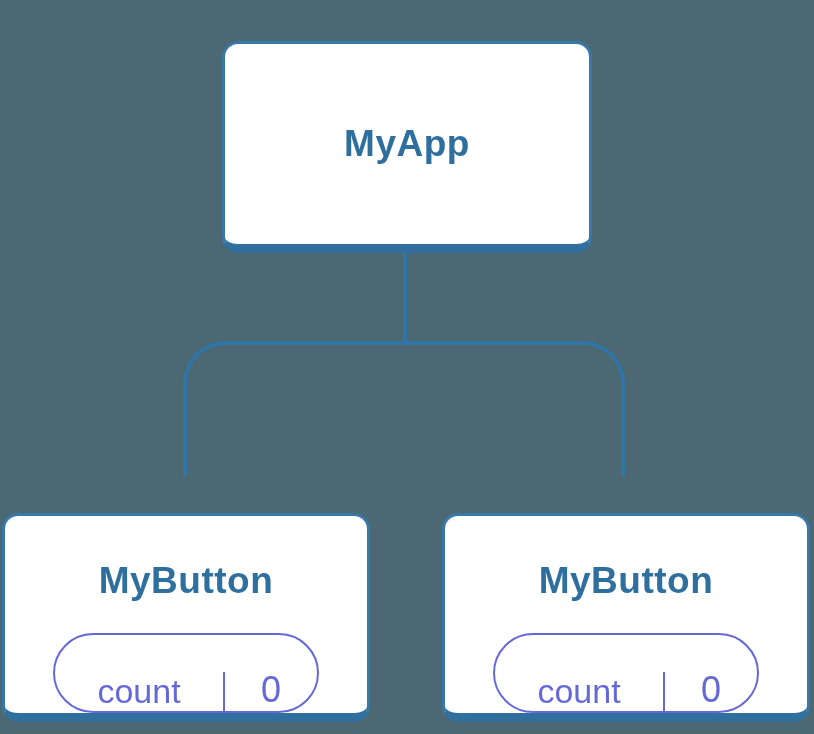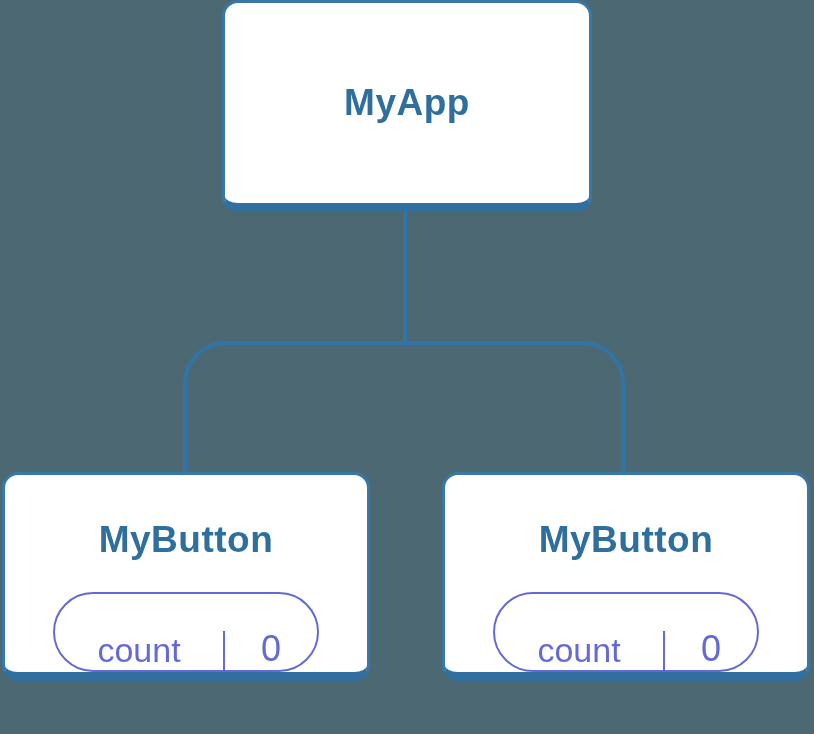--- a/index.html
+++ b/index.html
@@ -27,20 +27,21 @@
   .node {
     position: absolute;
     background: var(--box-fill);
     border: 3px solid var(--box-border-blue);
     border-bottom: 9px solid var(--box-shadow-blue);
     border-radius: 16px;
     z-index: 2;
     display: flex;
     flex-direction: column;
     align-items: center;
+    margin-top: 41px;
   }
   .node-label {
     color: var(--title-blue);
     font-size: 37px;
     font-weight: 600;
     line-height: 44px;
     letter-spacing: 0.5px;
     white-space: nowrap;
   }
 

